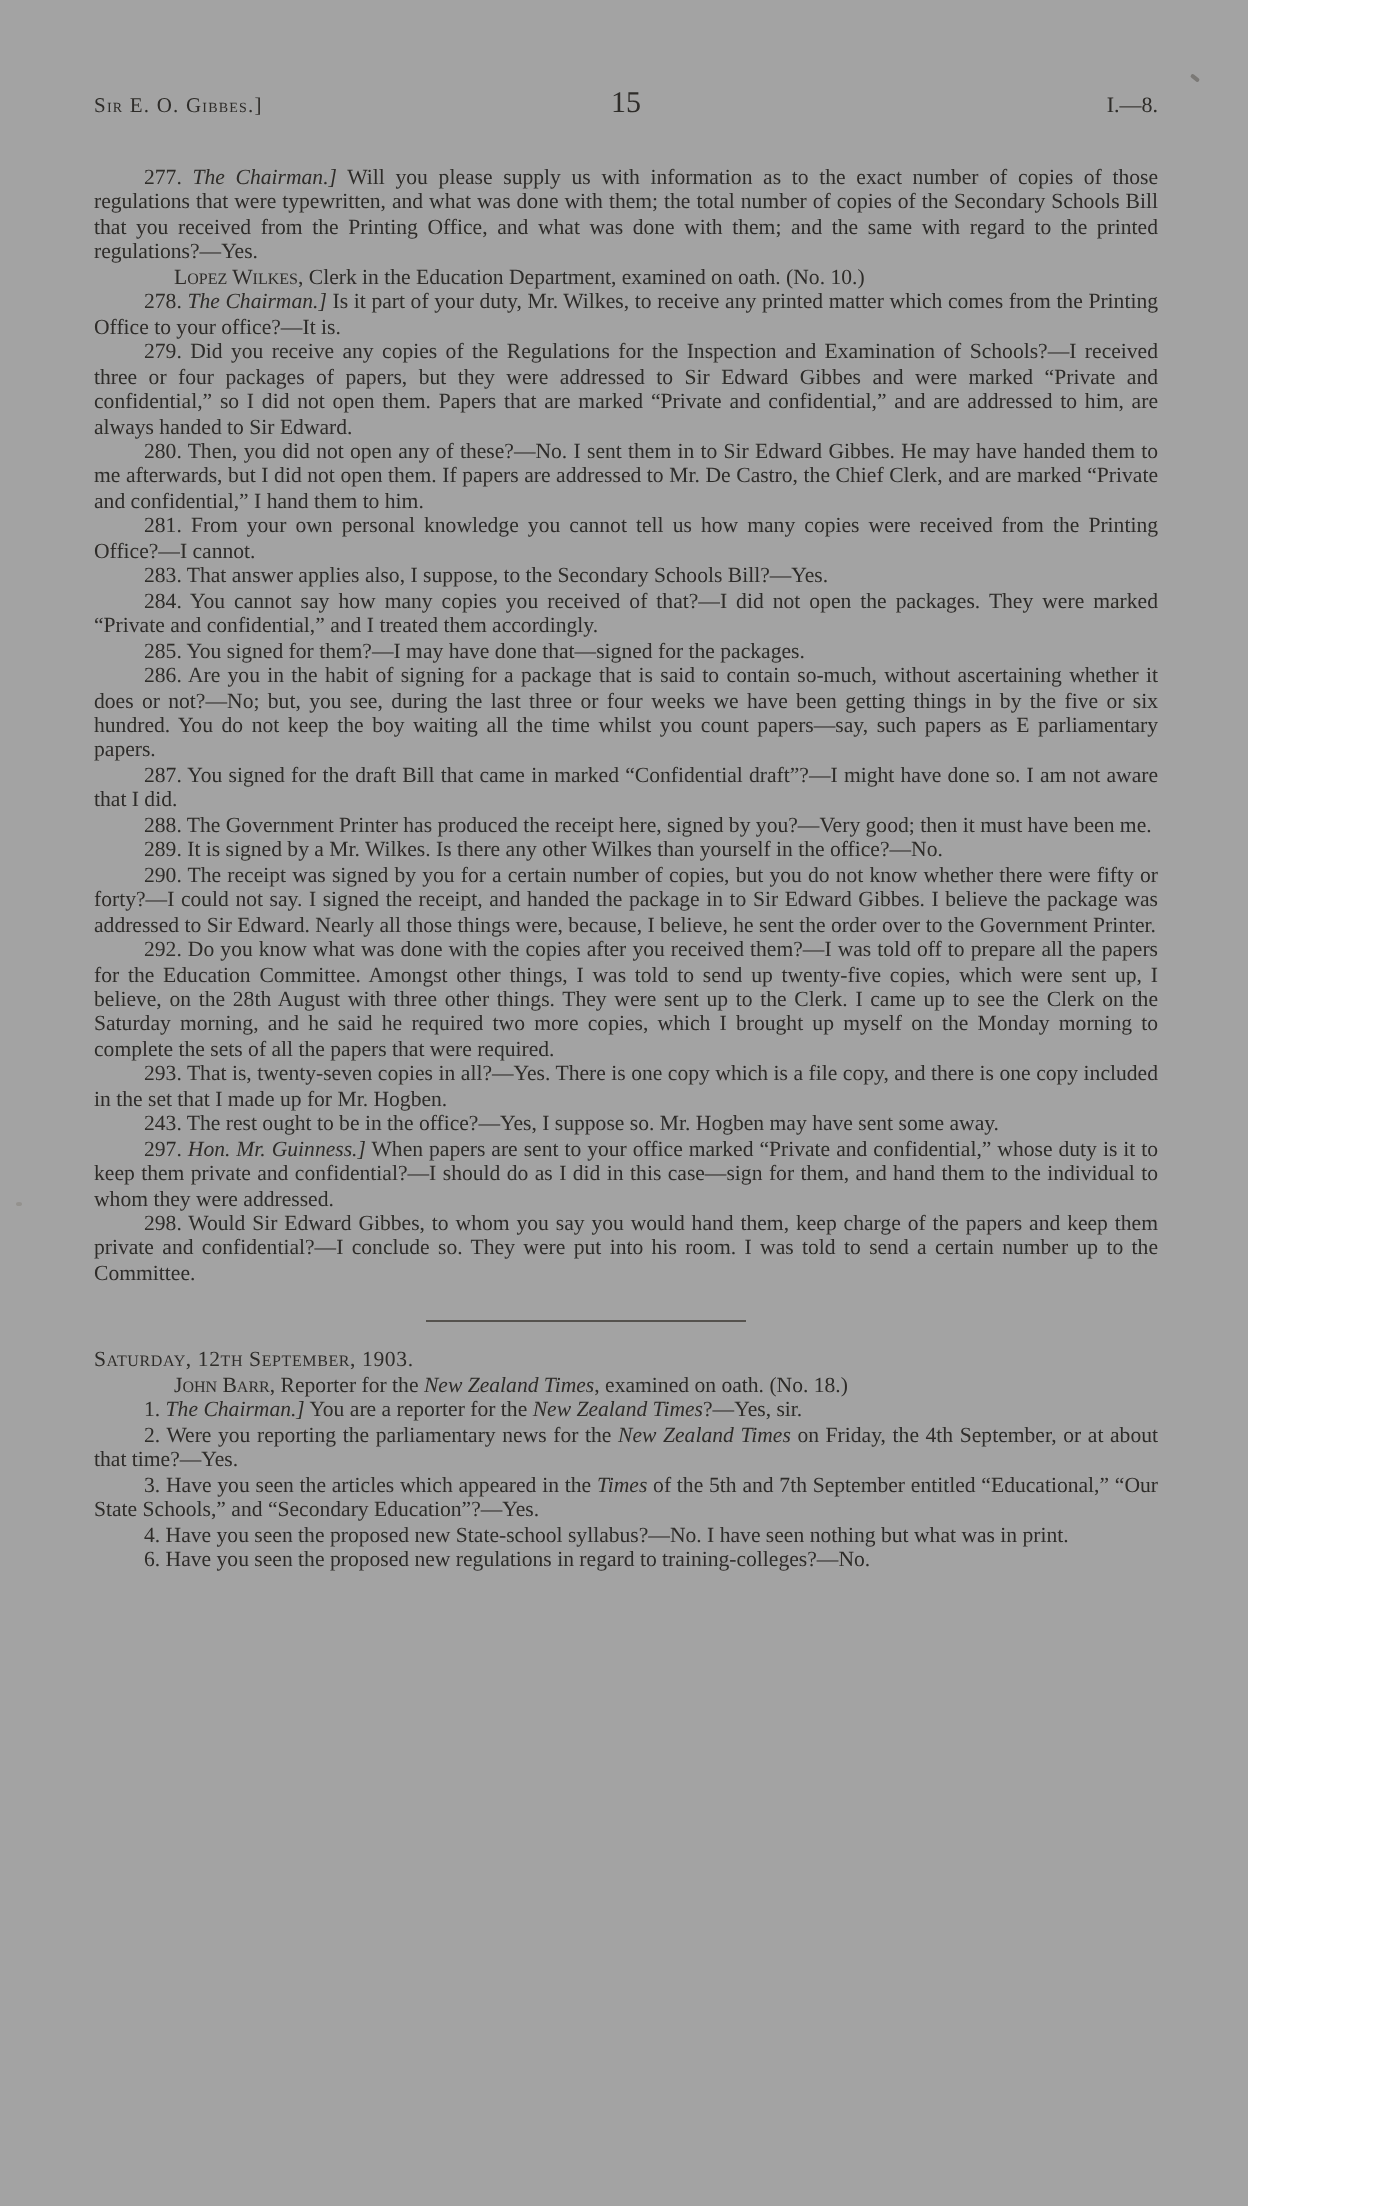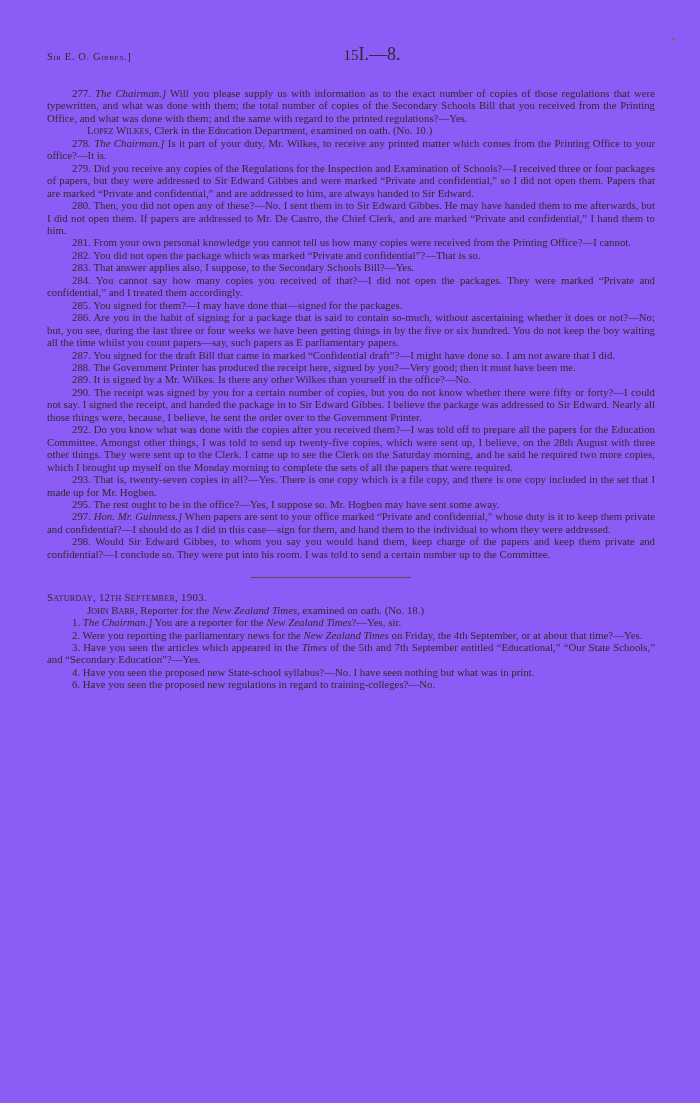--- a/index.html
+++ b/index.html
@@ -1,35 +1,35 @@
 <!DOCTYPE html>
 <html><head>
 <meta charset="utf-8">
 <style>
   html, body { margin: 0; padding: 0; }
   .page {
     position: relative;
-    width: 700px;
+    width: 624px;
     height: 1103px;
     box-sizing: border-box;
     padding: 44px 45px 0 47px;
-    background: #8b5cf6;
+    background: #a3a3a3;
     color: #2e2c29;
     font-family: "Liberation Serif", "DejaVu Serif", serif;
     overflow: hidden;
   }
   .header {
     display: grid;
     grid-template-columns: 1fr auto 1fr;
     align-items: baseline;
     margin-bottom: 22px;
   }
   .h-left  { font-size: 10.5px; font-variant: small-caps; letter-spacing: 0.6px; }
   .h-center{ font-size: 15px; text-align: right; }
-  .h-right { font-size: 18px; }
+  .h-right { font-size: 11px; text-align: right; }
   .docbody p {
     margin: 0;
     font-size: 10.8px;
     line-height: 12.45px;
     text-align: justify;
     font-family: Liberation Serif, serif;
   }
   .para { text-indent: 25px; }
   .witness { text-indent: 40px; text-align: left; margin: 5px 0 2px; }
   .date { text-align: center; text-indent: 0; margin: 0 0 5px; letter-spacing: 0.3px; }
@@ -69,32 +69,31 @@
     <span class="h-center">15</span>
     <span class="h-right">I.—8.</span>
   </div>
   <div class="docbody">
       <p class="para"><span>277. </span><span class="i">The Chairman.]</span><span> Will you please supply us with information as to the exact number of copies of those regulations that were typewritten, and what was done with them; the total number of copies of the Secondary Schools Bill that you received from the Printing Office, and what was done with them; and the same with regard to the printed regulations?—Yes.</span></p>
       <p class="witness"><span class="sc">Lopez Wilkes</span><span>, Clerk in the Education Department, examined on oath.  (No. 10.)</span></p>
       <p class="para"><span>278. </span><span class="i">The Chairman.]</span><span> Is it part of your duty, Mr. Wilkes, to receive any printed matter which comes from the Printing Office to your office?—It is.</span></p>
       <p class="para"><span>279. Did you receive any copies of the Regulations for the Inspection and Examination of Schools?—I received three or four packages of papers, but they were addressed to Sir Edward Gibbes and were marked “Private and confidential,” so I did not open them.  Papers that are marked “Private and confidential,” and are addressed to him, are always handed to Sir Edward.</span></p>
       <p class="para"><span>280. Then, you did not open any of these?—No.  I sent them in to Sir Edward Gibbes. He may have handed them to me afterwards, but I did not open them.  If papers are addressed to Mr. De Castro, the Chief Clerk, and are marked “Private and confidential,” I hand them to him.</span></p>
       <p class="para"><span>281. From your own personal knowledge you cannot tell us how many copies were received from the Printing Office?—I cannot.</span></p>
-      <p class="para"><span>282. You did not open the package which was marked “Private and confidential”?—That is so.</span></p>
       <p class="para"><span>283. That answer applies also, I suppose, to the Secondary Schools Bill?—Yes.</span></p>
       <p class="para"><span>284. You cannot say how many copies you received of that?—I did not open the packages. They were marked “Private and confidential,” and I treated them accordingly.</span></p>
       <p class="para"><span>285. You signed for them?—I may have done that—signed for the packages.</span></p>
       <p class="para"><span>286. Are you in the habit of signing for a package that is said to contain so-much, without ascertaining whether it does or not?—No; but, you see, during the last three or four weeks we have been getting things in by the five or six hundred.  You do not keep the boy waiting all the time whilst you count papers—say, such papers as E parliamentary papers.</span></p>
       <p class="para"><span>287. You signed for the draft Bill that came in marked “Confidential draft”?—I might have done so.  I am not aware that I did.</span></p>
       <p class="para"><span>288. The Government Printer has produced the receipt here, signed by you?—Very good; then it must have been me.</span></p>
       <p class="para"><span>289. It is signed by a Mr. Wilkes.  Is there any other Wilkes than yourself in the office?—No.</span></p>
       <p class="para"><span>290. The receipt was signed by you for a certain number of copies, but you do not know whether there were fifty or forty?—I could not say.  I signed the receipt, and handed the package in to Sir Edward Gibbes.  I believe the package was addressed to Sir Edward.  Nearly all those things were, because, I believe, he sent the order over to the Government Printer.</span></p>
       <p class="para"><span>292. Do you know what was done with the copies after you received them?—I was told off to prepare all the papers for the Education Committee.  Amongst other things, I was told to send up twenty-five copies, which were sent up, I believe, on the 28th August with three other things. They were sent up to the Clerk.  I came up to see the Clerk on the Saturday morning, and he said he required two more copies, which I brought up myself on the Monday morning to complete the sets of all the papers that were required.</span></p>
       <p class="para"><span>293. That is, twenty-seven copies in all?—Yes.  There is one copy which is a file copy, and there is one copy included in the set that I made up for Mr. Hogben.</span></p>
-      <p class="para"><span>295. The rest ought to be in the office?—Yes, I suppose so.  Mr. Hogben may have sent some away.</span></p>
+      <p class="para"><span>243. The rest ought to be in the office?—Yes, I suppose so.  Mr. Hogben may have sent some away.</span></p>
       <p class="para"><span>297. </span><span class="i">Hon. Mr. Guinness.]</span><span> When papers are sent to your office marked “Private and confidential,” whose duty is it to keep them private and confidential?—I should do as I did in this case—sign for them, and hand them to the individual to whom they were addressed.</span></p>
       <p class="para"><span>298. Would Sir Edward Gibbes, to whom you say you would hand them, keep charge of the papers and keep them private and confidential?—I conclude so.  They were put into his room.  I was told to send a certain number up to the Committee.</span></p>
       <div class="rule"></div>
       <p class="date"><span class="sc">Saturday, 12th September, 1903.</span></p>
       <p class="witness"><span class="sc">John Barr</span><span>, Reporter for the </span><span class="i">New Zealand Times</span><span>, examined on oath.  (No. 18.)</span></p>
       <p class="para"><span>1. </span><span class="i">The Chairman.]</span><span> You are a reporter for the </span><span class="i">New Zealand Times</span><span>?—Yes, sir.</span></p>
       <p class="para"><span>2. Were you reporting the parliamentary news for the </span><span class="i">New Zealand Times</span><span> on Friday, the 4th September, or at about that time?—Yes.</span></p>
       <p class="para"><span>3. Have you seen the articles which appeared in the </span><span class="i">Times</span><span> of the 5th and 7th September entitled “Educational,” “Our State Schools,” and “Secondary Education”?—Yes.</span></p>
       <p class="para"><span>4. Have you seen the proposed new State-school syllabus?—No.  I have seen nothing but what was in print.</span></p>
       <p class="para"><span>6. Have you seen the proposed new regulations in regard to training-colleges?—No.</span></p>

